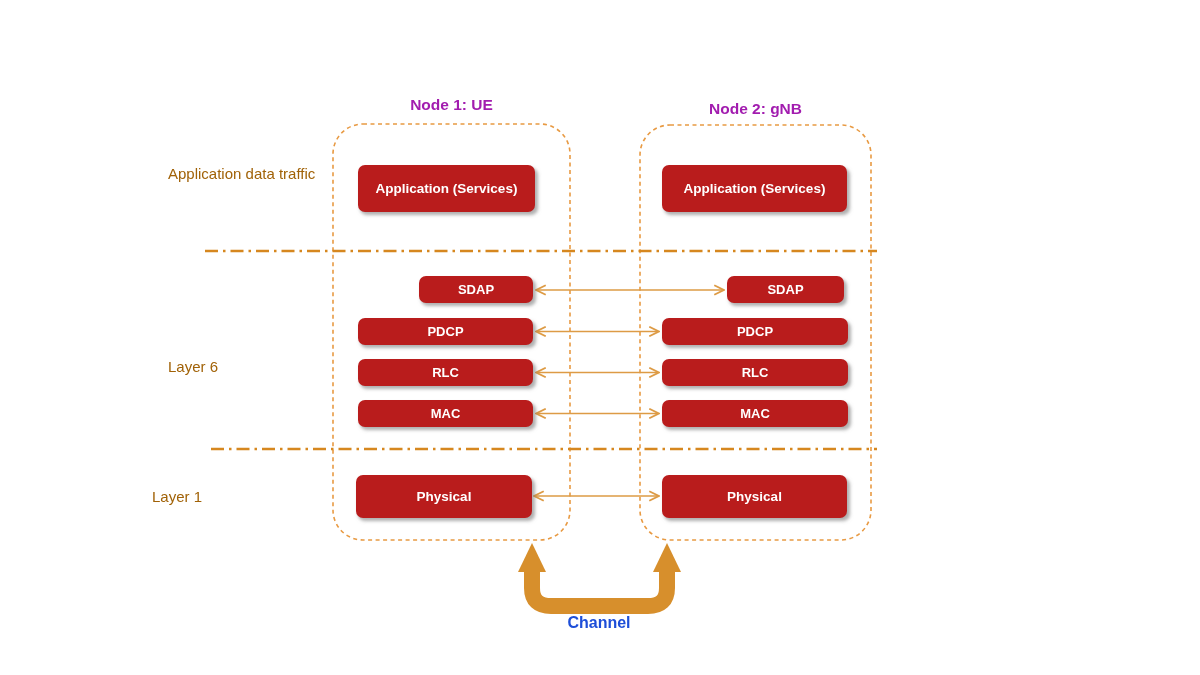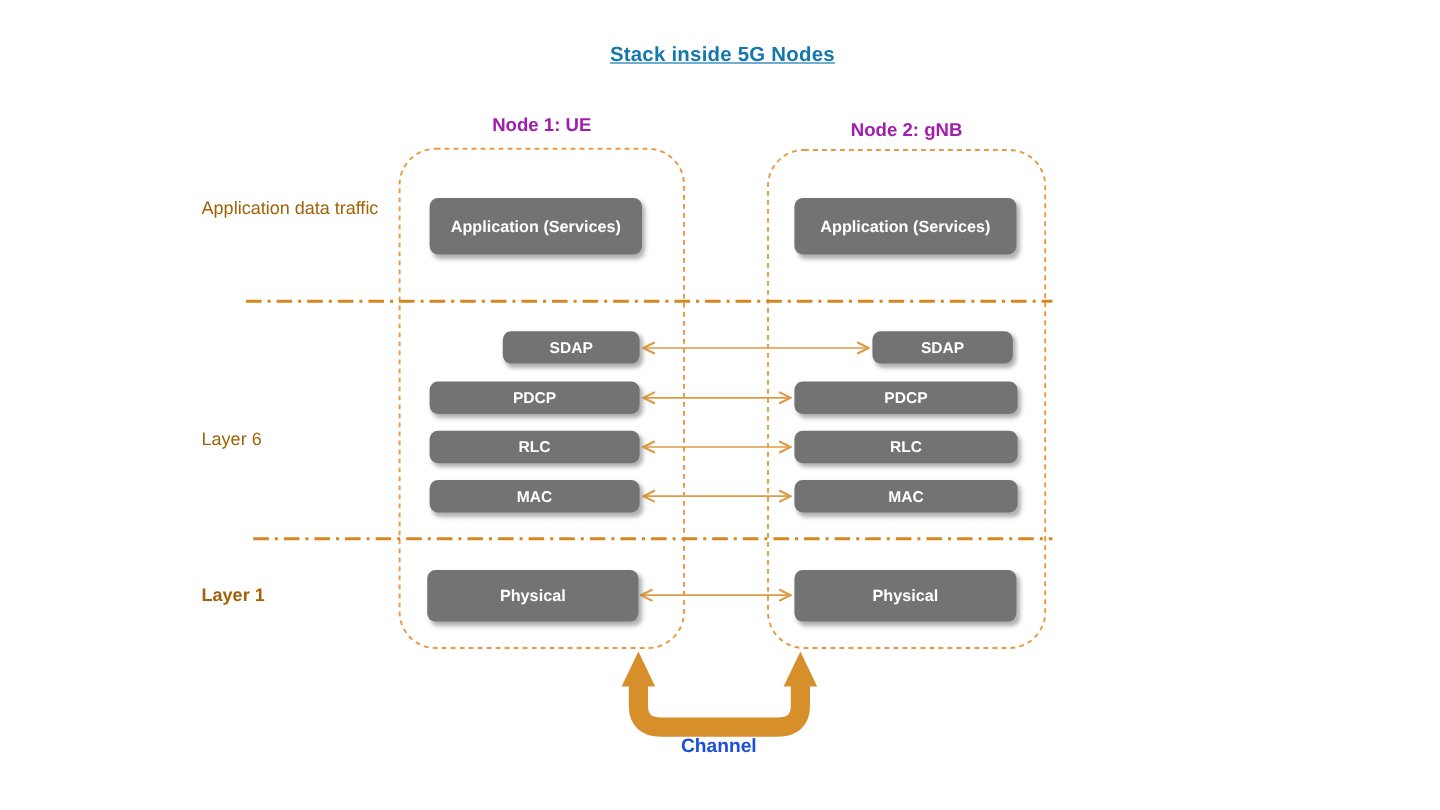--- a/index.html
+++ b/index.html
@@ -13,21 +13,21 @@
     z-index:3;text-align:center;font-size:17px;font-weight:bold;
     color:#1478ad;text-decoration:underline;letter-spacing:0.2px;
   }
   .node-title{
     z-index:3;text-align:center;font-size:15.5px;font-weight:bold;color:#a21caf;
   }
   .side-label{
     z-index:3;text-align:left;font-size:15px;color:#a16207;line-height:19px;
   }
   .box{
-    position:absolute;z-index:2;background:#737373;border-radius:7px;
+    position:absolute;z-index:2;background:#b91c1c;border-radius:7px;
     color:#ffffff;font-weight:bold;display:flex;align-items:center;justify-content:center;
     box-shadow:2.5px 3px 3.5px rgba(110,110,110,0.55);
     font-size:13px;
   }
   .box.big{font-size:13.5px;}
   .channel-label{
     z-index:3;text-align:center;font-size:16px;font-weight:bold;color:#1d4ed8;
   }
 </style>
 </head>
@@ -52,28 +52,27 @@
     <line x1="538" y1="331.5" x2="657" y2="331.5" stroke="#dd9b45" stroke-width="1.4" marker-start="url(#ah)" marker-end="url(#ah)"></line>
     <line x1="538" y1="372.5" x2="657" y2="372.5" stroke="#dd9b45" stroke-width="1.4" marker-start="url(#ah)" marker-end="url(#ah)"></line>
     <line x1="538" y1="413.5" x2="657" y2="413.5" stroke="#dd9b45" stroke-width="1.4" marker-start="url(#ah)" marker-end="url(#ah)"></line>
     <line x1="536" y1="496" x2="657" y2="496" stroke="#dd9b45" stroke-width="1.4" marker-start="url(#ah)" marker-end="url(#ah)"></line>
 
     <path d="M532,566 L532,588 Q532,606 551,606 L648,606 Q667,606 667,588 L667,566" fill="none" stroke="#d78f2c" stroke-width="16"></path>
     <polygon points="532,543 518,572 546,572" fill="#d78f2c"></polygon>
     <polygon points="667,543 653,572 681,572" fill="#d78f2c"></polygon>
   </svg>
 
-  <div class="abs page-title" style="left:402px;top:36px;width:400px;">Stack inside 5G Nodes</div>
 
   <div class="abs node-title" style="left:333px;top:96px;width:237px;">Node 1: UE</div>
   <div class="abs node-title" style="left:640px;top:100px;width:231px;text-align:center;">Node 2: gNB</div>
 
   <div class="abs side-label" style="left:168px;top:164px;width:168px;">Application data traffic</div>
   <div class="abs side-label" style="left:168px;top:357px;width:168px;">Layer 6</div>
-  <div class="abs side-label" style="left:168px;top:487px;width:168px;font-weight:bold;">Layer 1</div>
+  <div class="abs side-label" style="left:152px;top:487px;width:168px;">Layer 1</div>
 
   <div class="box big" style="left:358px;top:165px;width:177px;height:47px;">Application (Services)</div>
   <div class="box" style="left:419px;top:276px;width:114px;height:27px;">SDAP</div>
   <div class="box" style="left:358px;top:318px;width:175px;height:27px;">PDCP</div>
   <div class="box" style="left:358px;top:359px;width:175px;height:27px;">RLC</div>
   <div class="box" style="left:358px;top:400px;width:175px;height:27px;">MAC</div>
   <div class="box big" style="left:356px;top:475px;width:176px;height:43px;">Physical</div>
 
   <div class="box big" style="left:662px;top:165px;width:185px;height:47px;">Application (Services)</div>
   <div class="box" style="left:727px;top:276px;width:117px;height:27px;">SDAP</div>

